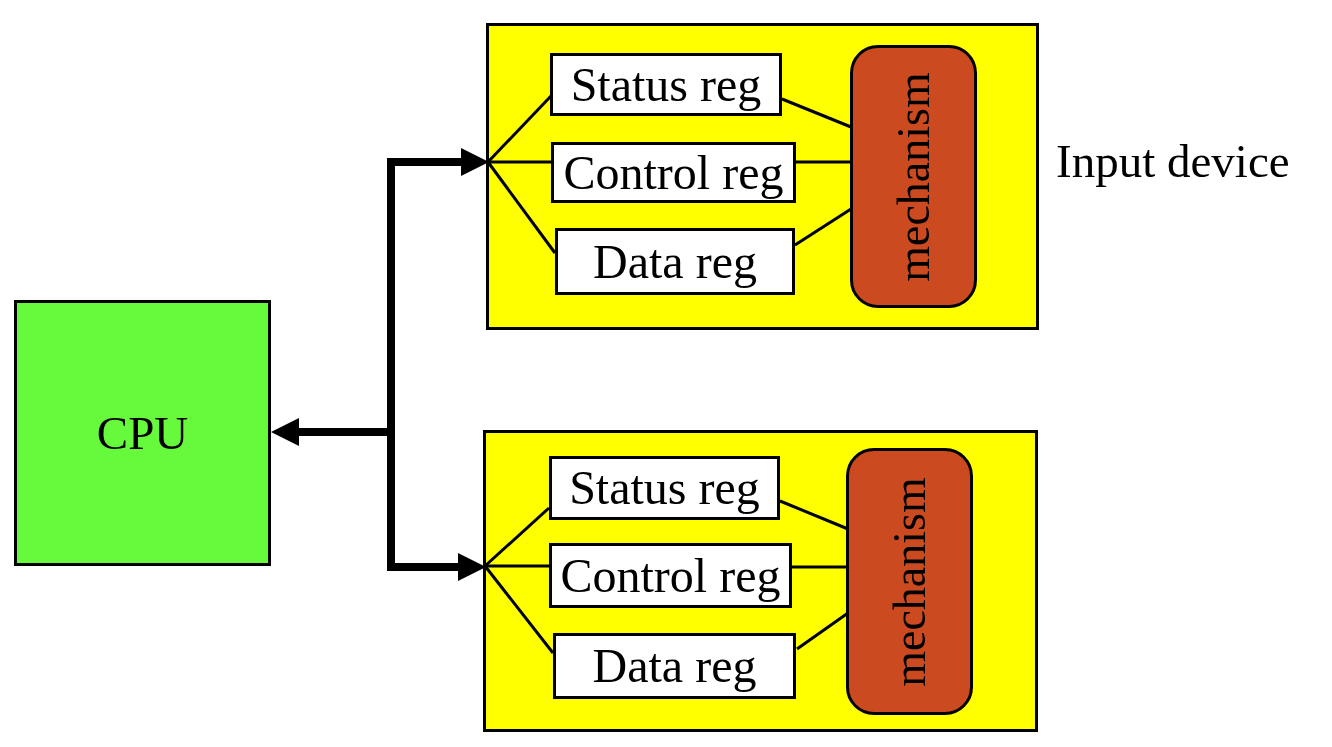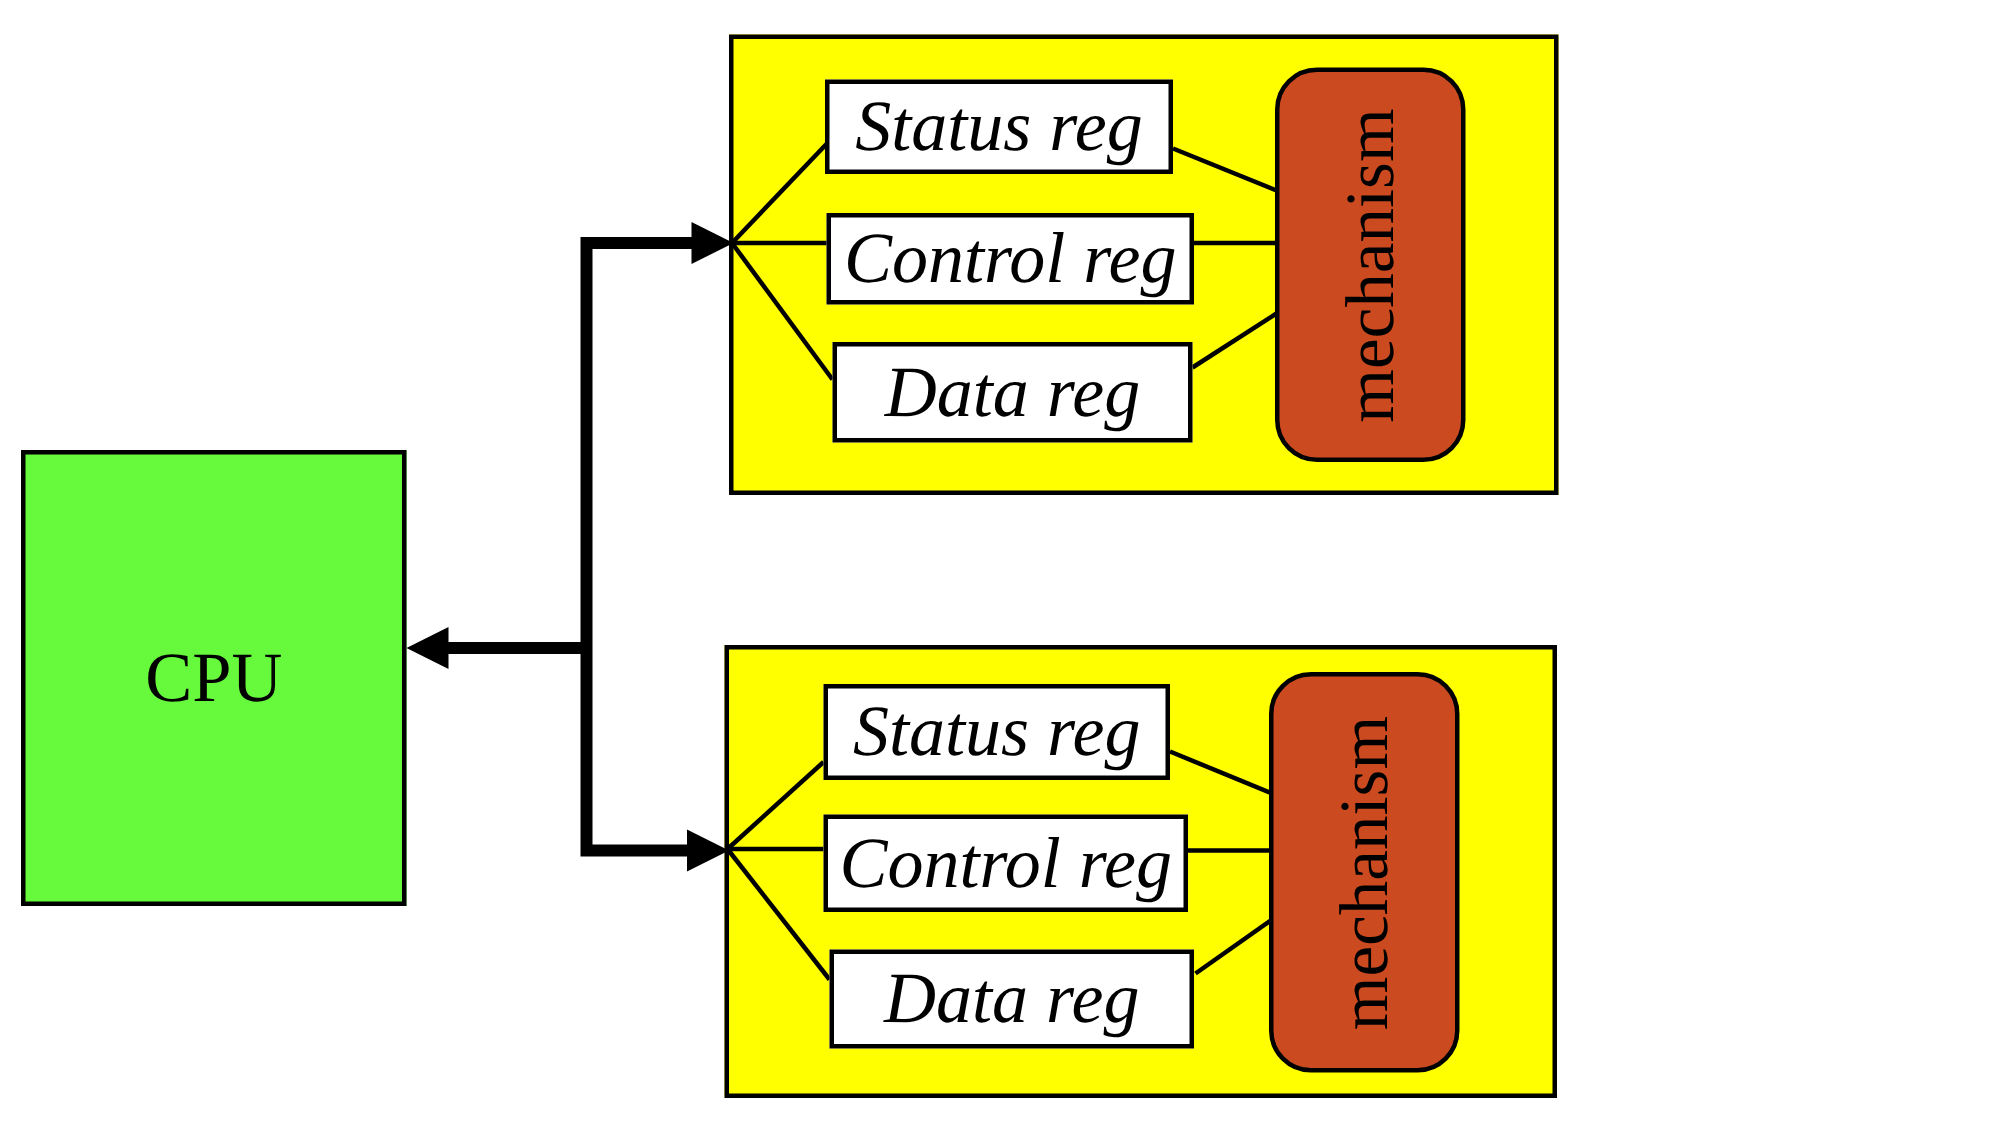--- a/index.html
+++ b/index.html
@@ -21,21 +21,20 @@
     position:absolute;left:0;top:0;
     z-index:2;
   }
   .regbox{
     background:#ffffff;
     border:3px solid #000;
     z-index:3;
     display:flex;align-items:center;justify-content:center;
     font-size:48px;line-height:1;
     white-space:nowrap;
-    font-style:italic;
   }
   .mech{
     background:#CC4A1F;
     border:3px solid #000;
     border-radius:28px;
     z-index:3;
     display:flex;align-items:center;justify-content:center;
   }
   .mech .vtext{
     transform:rotate(-90deg);
@@ -79,21 +78,21 @@
     <line x1="795" y1="245" x2="851" y2="209" stroke="#000" stroke-width="3"></line>
 
     <line x1="485" y1="566" x2="549" y2="508" stroke="#000" stroke-width="3"></line>
     <line x1="485" y1="566" x2="549" y2="566" stroke="#000" stroke-width="3"></line>
     <line x1="485" y1="566" x2="553" y2="653" stroke="#000" stroke-width="3"></line>
     <line x1="780" y1="501" x2="848" y2="529" stroke="#000" stroke-width="3"></line>
     <line x1="792" y1="567" x2="848" y2="567" stroke="#000" stroke-width="3"></line>
     <line x1="797" y1="649" x2="848" y2="613" stroke="#000" stroke-width="3"></line>
   </svg>
 
-  <div class="abs cpu" style="left:14px;top:300px;width:257px;height:304px;text-align:right;">
+  <div class="abs cpu" style="left:14px;top:300px;width:257px;height:266px;text-align:right;">
     <span>CPU</span>
   </div>
 
   <div class="abs regbox" style="left:550px;top:53px;width:232px;height:63px;">
     <span>Status reg</span>
   </div>
   <div class="abs regbox" style="left:551px;top:142px;width:245px;height:61px;">
     <span>Control reg</span>
   </div>
   <div class="abs regbox" style="left:555px;top:228px;width:240px;height:67px;">
@@ -109,14 +108,15 @@
   <div class="abs regbox" style="left:549px;top:543px;width:243px;height:65px;">
     <span>Control reg</span>
   </div>
   <div class="abs regbox" style="left:553px;top:633px;width:243px;height:66px;">
     <span>Data reg</span>
   </div>
   <div class="abs mech" style="left:846px;top:448px;width:127px;height:267px;">
     <span class="vtext">mechanism</span>
   </div>
 
+  <div class="abs device-label" style="left:1056px;top:134px;">Input device</div>
 
 </div>
 
 </body></html>

